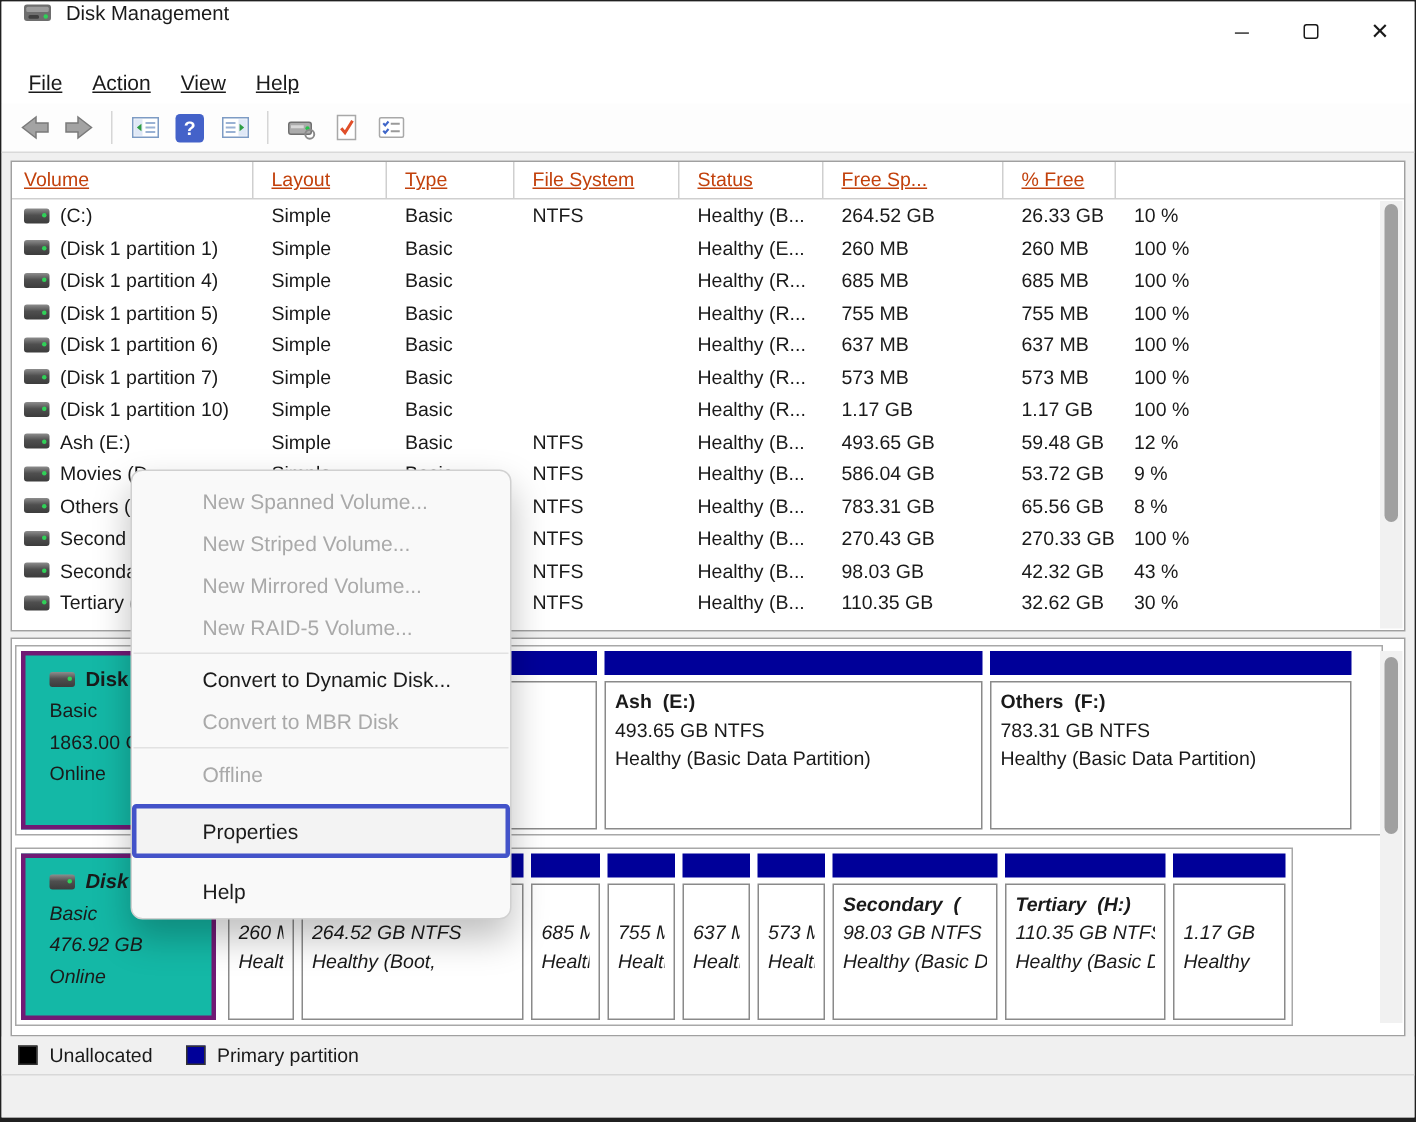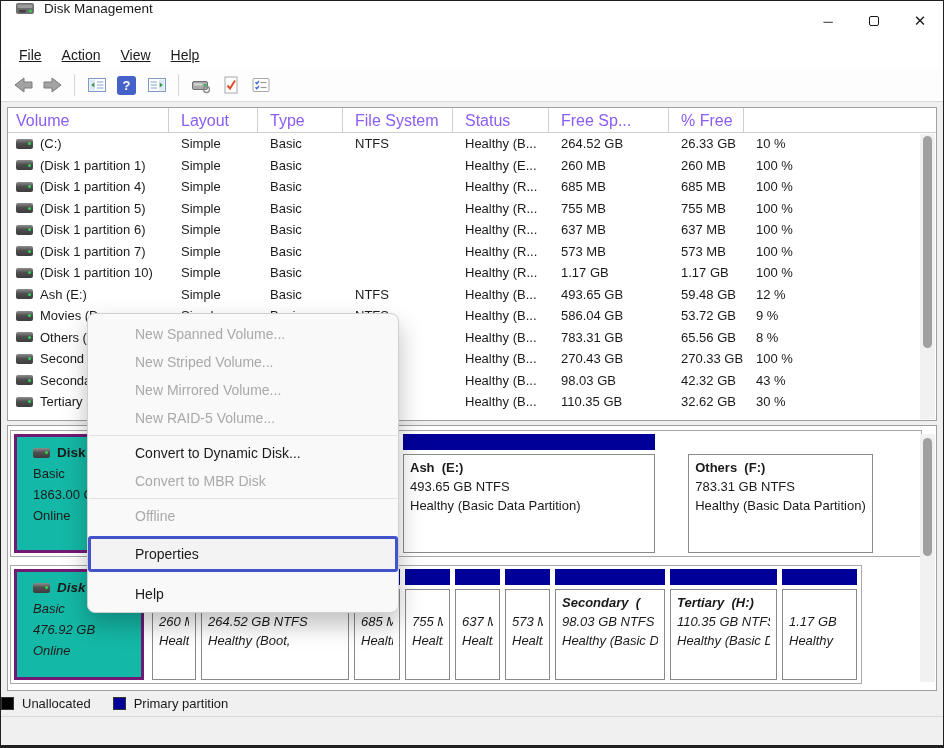--- a/index.html
+++ b/index.html
@@ -23,21 +23,21 @@
   .tbtn{width:27px;height:25px;display:flex;align-items:center;justify-content:center;border-radius:3px;}
   .tsep{width:1px;height:22px;background:#d6d6d6;margin:0 5px;}
   .qtile{width:19px;height:19px;background:#4462c9;color:#fff;border-radius:3px;display:flex;align-items:center;justify-content:center;font-size:13px;font-weight:bold;}
 
   
   .content{position:absolute;left:0;top:101px;right:0;bottom:0;background:#f0f0f0;}
 
   
   .toppane{position:absolute;left:6px;top:5px;width:930px;height:314px;background:#fff;border:1px solid #a0a0a0;overflow:hidden;}
   .thead{display:grid;grid-template-columns:161px 89px 85px 110px 96px 120px 75px 121px 1fr;height:25px;border-bottom:1px solid #cfcfcf;}
-  .hc{border-right:1px solid #cfcfcf;padding:4px 0 0 12px;font-size:16px;color:#8b5cf6;white-space:pre;overflow:hidden;}
+  .hc{border-right:1px solid #cfcfcf;padding:4px 0 0 12px;font-size:13px;color:#c2410c;white-space:pre;overflow:hidden;text-decoration:underline;}
   .hc:last-child{border-right:none;}
   .trow{display:grid;grid-template-columns:161px 89px 85px 110px 96px 120px 75px 121px 1fr;height:21.5px;align-items:center;}
   .tcell{font-size:13px;color:#1a1a1a;padding-left:12px;white-space:pre;overflow:hidden;}
   .volcell{display:flex;align-items:center;gap:7px;padding-left:8px;}
   .drv{position:relative;width:17px;height:10px;background:linear-gradient(#8d8d8d,#4f4f4f 45%,#3c3c3c);border-radius:2px;flex:0 0 auto;}
   .drv::after{content:"";position:absolute;right:2.5px;top:3.5px;width:3px;height:3px;border-radius:50%;background:#30d158;}
   .vscroll{position:absolute;top:26px;right:1px;bottom:1px;width:15px;background:#f1f1f1;}
   .vthumb{position:absolute;left:3px;width:9px;border-radius:4.5px;background:#a0a0a0;}
 
   
@@ -51,26 +51,26 @@
   .parts{display:flex;gap:5px;margin-left:8px;flex:1 1 auto;min-width:0;}
   .part{display:flex;flex-direction:column;flex:0 0 auto;}
   .pband{height:16px;background:#000099;margin-bottom:4px;}
   .pbody{flex:1;border:1px solid #8a8a8a;background:#fff;padding:3px 6px;overflow:hidden;}
   .pname{font-size:13px;font-weight:bold;color:#1a1a1a;line-height:19px;height:19px;white-space:pre;overflow:hidden;}
   .pline{font-size:13px;color:#1a1a1a;line-height:19px;white-space:pre;overflow:hidden;}
   .bscroll{position:absolute;top:8px;right:1px;height:248px;width:15px;background:#f1f1f1;}
   .bthumb{position:absolute;left:3px;top:4px;width:9px;height:118px;border-radius:4.5px;background:#a0a0a0;}
 
   
-  .legend{position:absolute;left:0;right:0;top:589px;height:26px;background:#f0f0f0;border-bottom:1px solid #d8d8d8;display:flex;align-items:center;gap:8px;}
+  .legend{position:absolute;left:0;right:0;top:589px;height:26px;background:#f0f0f0;border-bottom:1px solid #d8d8d8;display:flex;align-items:center;padding-left:11px;gap:8px;}
   .lsq{width:13px;height:13px;flex:0 0 auto;border:1px solid #333;}
   .llabel{font-size:13px;color:#1a1a1a;margin-right:14px;}
 
   
-  .ctxmenu{position:absolute;left:86px;top:312px;width:312px;height:300px;background:#f9f9f9;border:1px solid #d0d0d0;border-radius:8px;box-shadow:0 12px 24px rgba(0,0,0,0.25);padding-top:6px;z-index:50;}
+  .ctxmenu{position:absolute;left:86px;top:312px;width:254px;height:300px;background:#f9f9f9;border:1px solid #d0d0d0;border-radius:8px;box-shadow:0 12px 24px rgba(0,0,0,0.25);padding-top:6px;z-index:50;}
   .mi{height:28px;display:flex;align-items:center;padding-left:47px;font-size:14px;color:#1b1b1b;white-space:pre;}
   .mi.disabled{color:#a9a9a9;}
   .msep{height:1px;background:#e2e2e2;margin:3px 1px;}
   .mi-focus{margin:6px 0 8px 0;border:3px solid #4353c9;border-radius:3px;background:#f3f3f3;height:36px;display:flex;align-items:center;padding-left:44px;font-size:14px;color:#1b1b1b;}
 
   svg{display:block;}
 </style>
 </head>
 <body>
 
@@ -411,21 +411,21 @@
 
             <div class="part" style="width: 252px;">
               <div class="pband" style="background: rgb(0, 0, 153);"></div>
               <div class="pbody">
                 <div class="pname">Ash  (E:)</div>
                 <div class="pline">493.65 GB NTFS</div>
                 <div class="pline">Healthy (Basic Data Partition)</div>
               </div>
             </div>
 
-            <div class="part" style="width: 241px; align-items: center;">
+            <div class="part" style="width: 241px;">
               <div class="pband" style="background: rgb(0, 0, 153);"></div>
               <div class="pbody">
                 <div class="pname">Others  (F:)</div>
                 <div class="pline">783.31 GB NTFS</div>
                 <div class="pline">Healthy (Basic Data Partition)</div>
               </div>
             </div>
           </div>
       </div>
 

